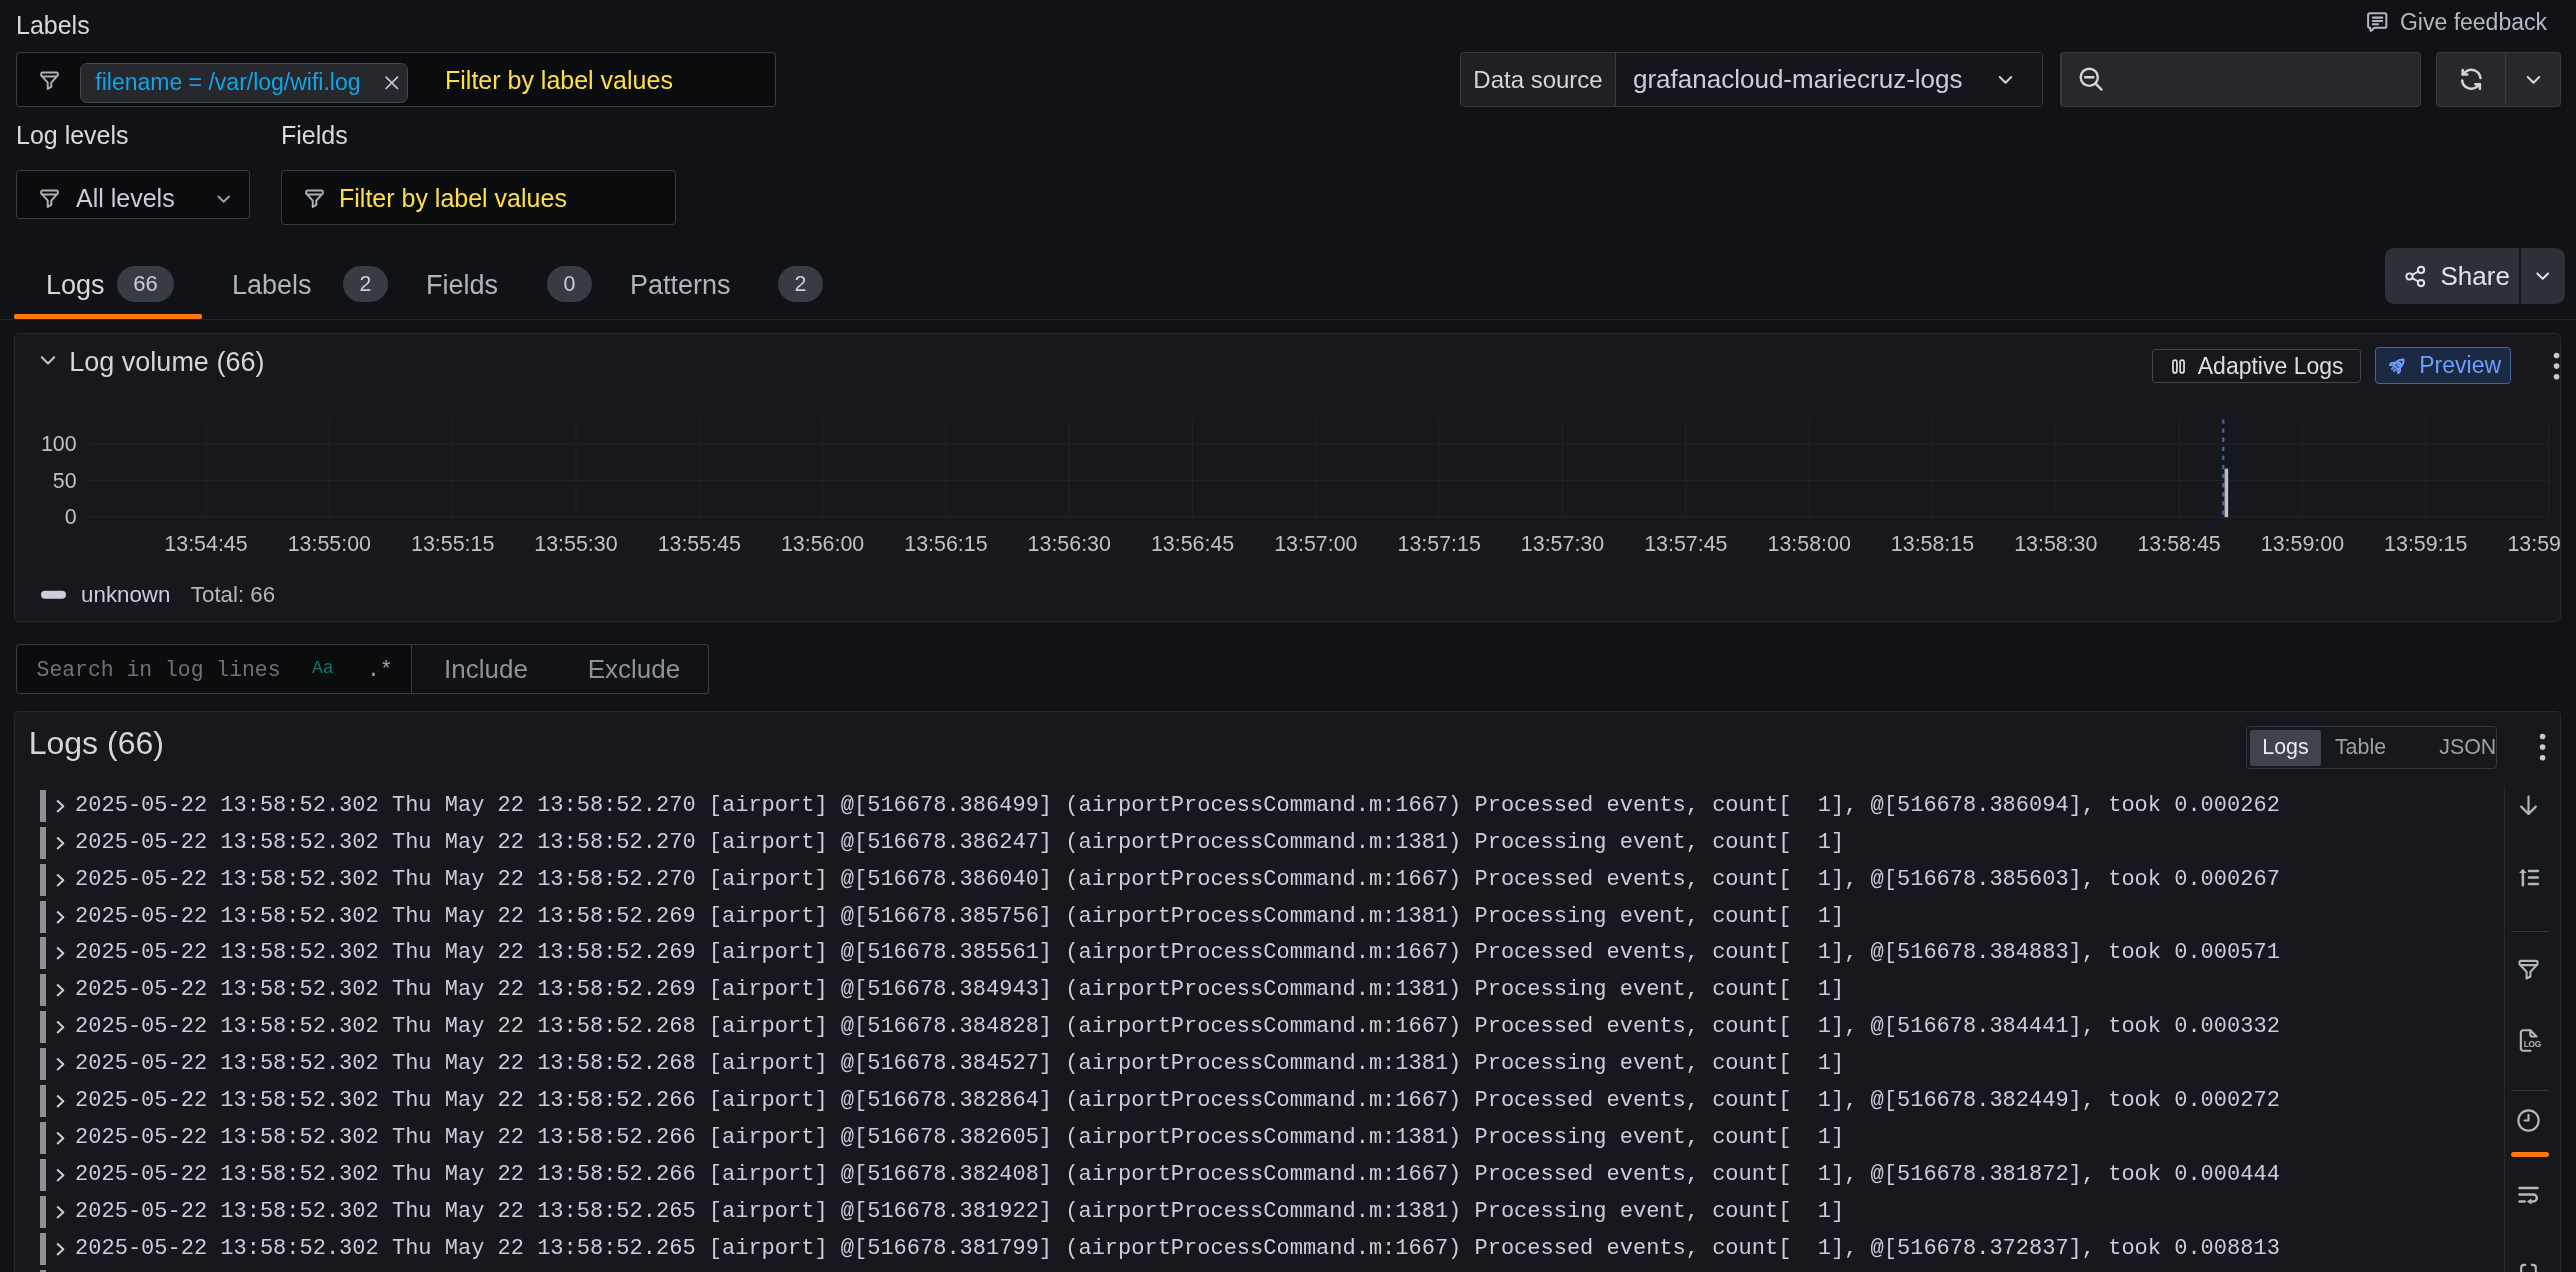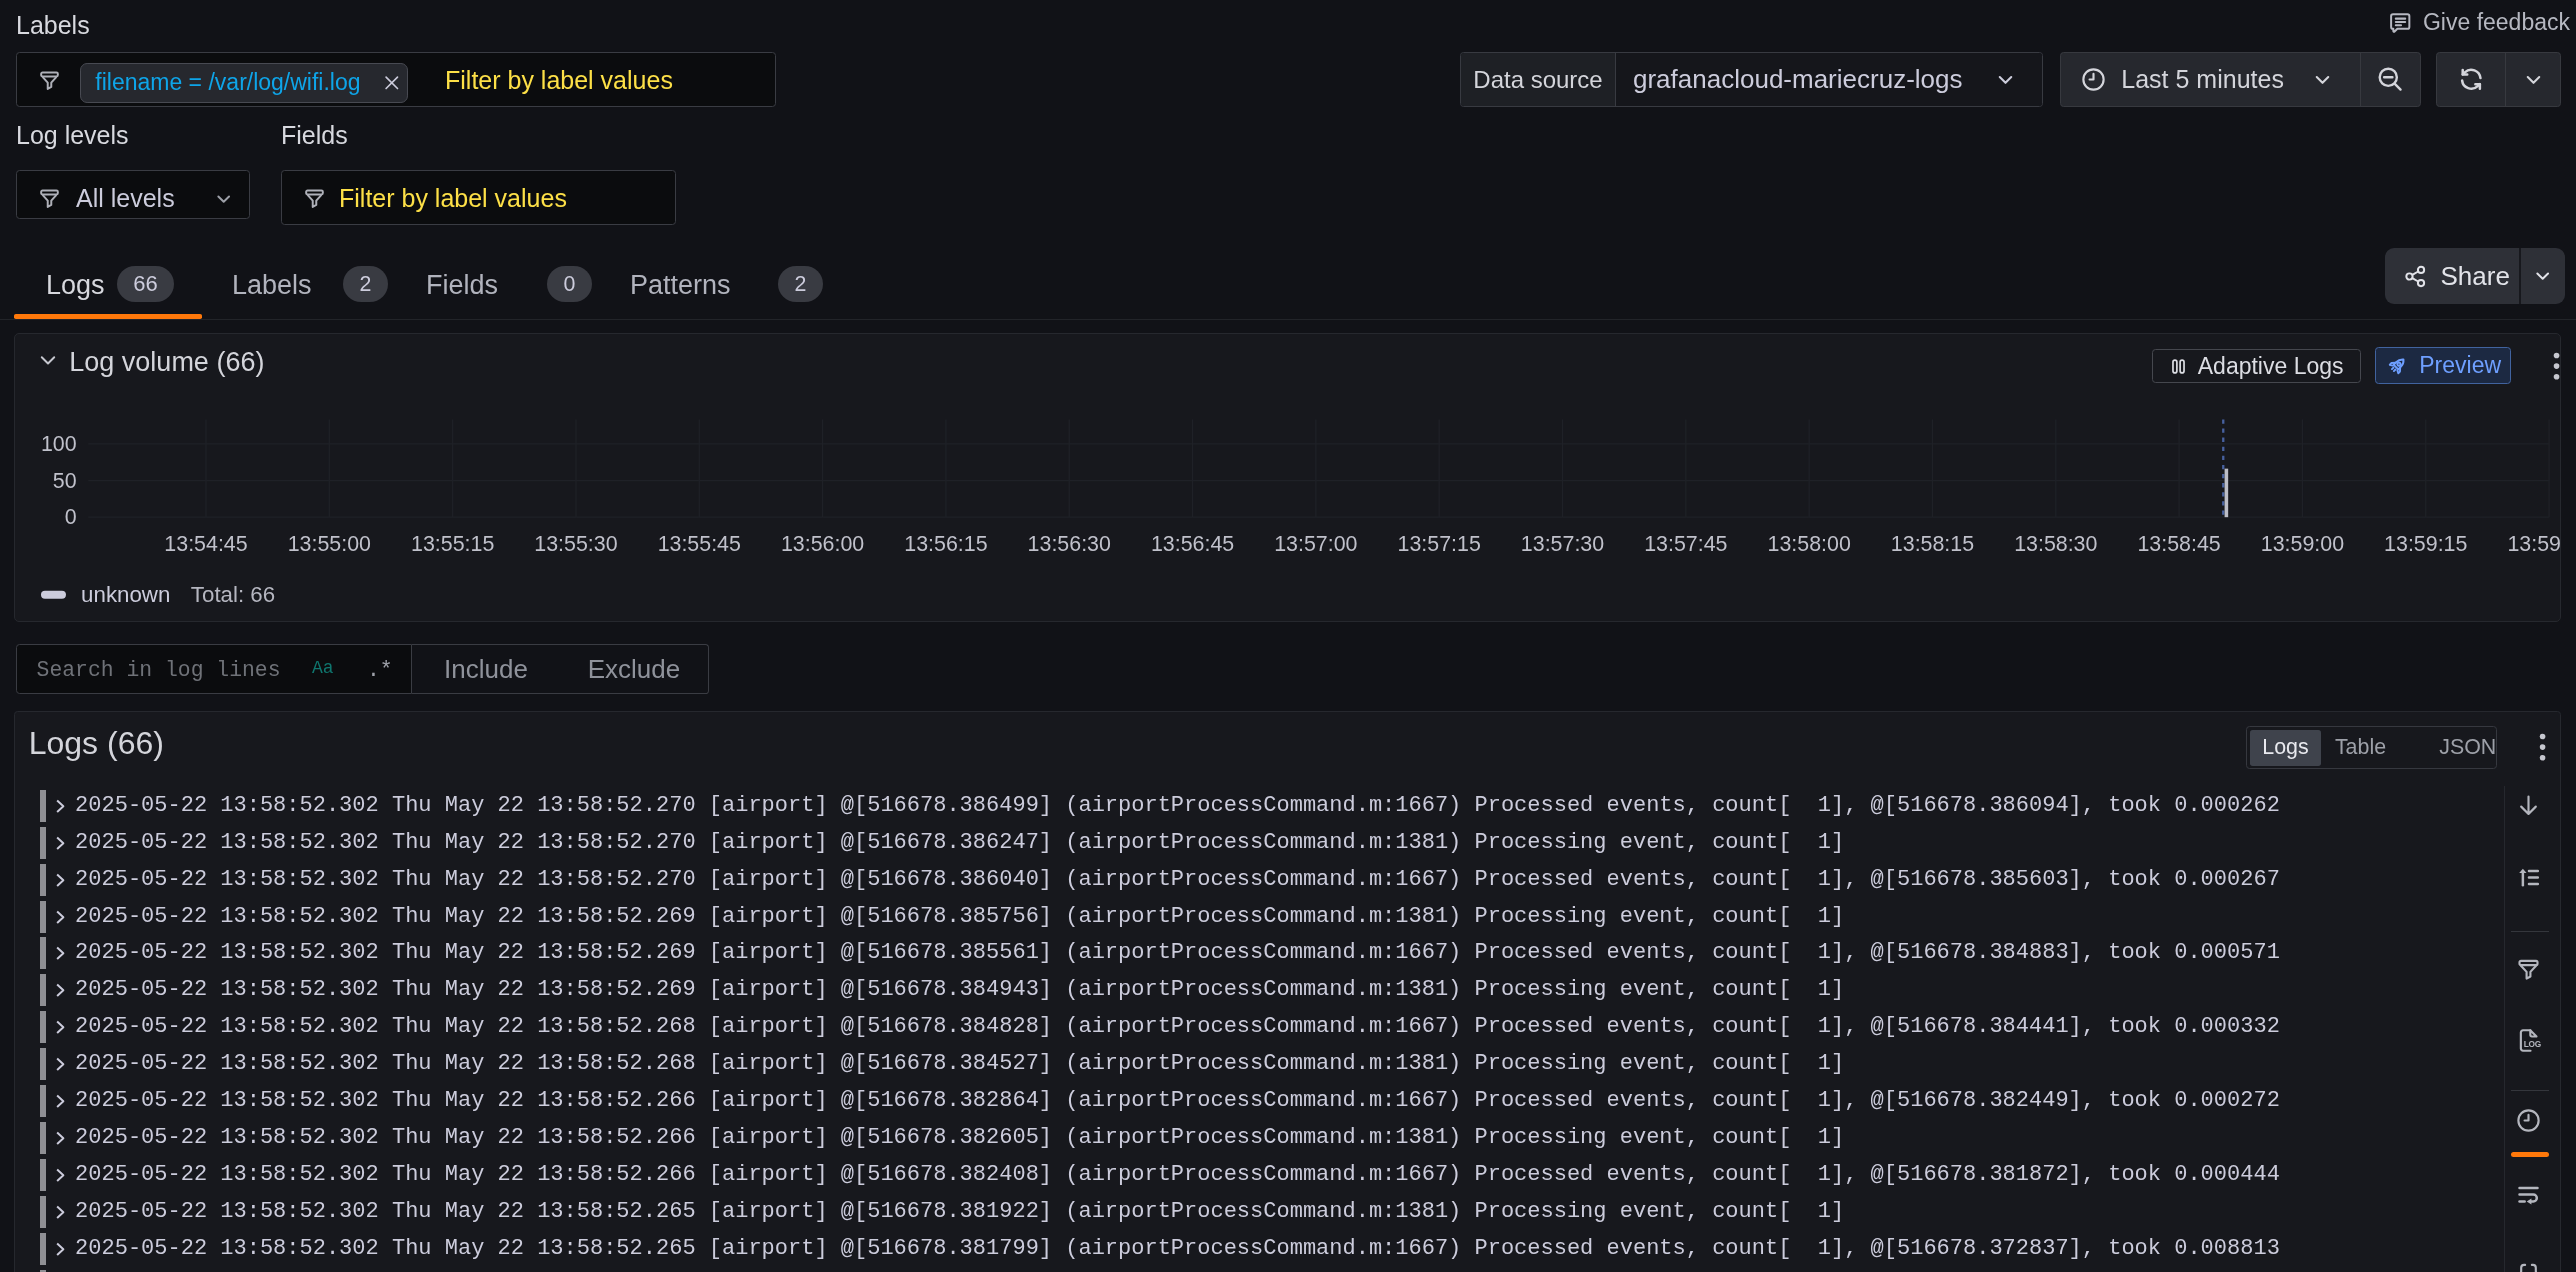--- a/index.html
+++ b/index.html
@@ -10,21 +10,21 @@
   .input { background:#0b0c0e; border:0.9px solid #3a3c43; border-radius:3.6px; }
   .ph { color:#fde047; font-size:25px; }
   svg { display:block; }
   .mono { font-family:"Liberation Mono", monospace; }
 </style>
 </head>
 <body>
 
 <div class="abs lbl" style="left:16px; top:10.7px;">Labels</div>
 
-<div class="abs" style="right:6px; top:9px; display:flex; align-items:center; gap:9.8px; color:#b6b8c1; font-size:23px; font-weight:500;">
+<div class="abs" style="right:29px; top:9px; display:flex; align-items:flex-start; gap:9.8px; color:#b6b8c1; font-size:23px; font-weight:500;">
   <svg width="25" height="25" viewBox="0 0 24 24" fill="none" stroke="#b6b8c1" stroke-width="1.9">
     <path d="M20.5 5.8v10.4a1.8 1.8 0 0 1-1.8 1.8H9l-2.7 2.7a.7.7 0 0 1-1.2-.5V18h-.3a1.8 1.8 0 0 1-1.8-1.8V5.8A1.8 1.8 0 0 1 4.8 4h13.9a1.8 1.8 0 0 1 1.8 1.8z" stroke-linejoin="round"></path>
     <path d="M7.5 8.3h9M7.5 11.5h9M7.5 14.7h5" stroke-linecap="round" stroke-width="2"></path>
   </svg>
   <span>Give feedback</span>
 </div>
 
 <div class="abs input" style="left:16px; top:52px; width:760px; height:55px;">
   <svg class="abs" style="left:19.6px; top:15px;" width="25" height="25" viewBox="0 0 24 24" fill="none" stroke="#aeb0b8" stroke-width="1.9" stroke-linejoin="round">
     <rect x="4" y="4.3" width="16" height="3.8" rx="1.3"></rect>
@@ -42,30 +42,20 @@
 <div class="abs" style="left:1460px; top:52px; width:583px; height:55px; border:0.9px solid #383a41; border-radius:3.6px; display:flex;">
   <div style="width:155px; background:#1e2025; border-right:0.9px solid #383a41; display:flex; align-items:center; justify-content:center; font-size:24px; font-weight:500; color:#d4d5db; border-radius:2.7px 0 0 2.7px; white-space:nowrap;">Data source</div>
   <div style="flex:1; background:#15161b; display:flex; align-items:center; padding-left:17px; font-size:26px; font-weight:500; color:#ccccdc; border-radius:0 2.7px 2.7px 0;">grafanacloud-mariecruz-logs
     <svg style="margin-left:32px;" width="23" height="23" viewBox="0 0 24 24" fill="none" stroke="#ccccdc" stroke-width="2.2" stroke-linecap="round" stroke-linejoin="round">
         <path d="M6 9.5l6 6 6-6"></path>
       </svg>
   </div>
 </div>
 
 <div class="abs" style="left:2060px; top:52px; width:361px; height:55px; background:#26282e; border:0.9px solid #37393f; border-radius:3.6px; display:flex;">
-  <div style="flex:1; display:flex; align-items:center; padding-left:19px; gap:14.3px;">
-    <svg width="27" height="27" viewBox="0 0 24 24" fill="none" stroke="#d4d5db" stroke-width="1.9">
-        <circle cx="12" cy="12" r="9"></circle>
-        <path d="M12 7v5H8.5" stroke-linecap="round" stroke-linejoin="round"></path>
-      </svg>
-    <span style="font-size:25px; font-weight:500; color:#d4d5db;">Last 5 minutes</span>
-    <svg style="margin-left:12.5px;" width="23" height="23" viewBox="0 0 24 24" fill="none" stroke="#d4d5db" stroke-width="2.2" stroke-linecap="round" stroke-linejoin="round">
-        <path d="M6 9.5l6 6 6-6"></path>
-      </svg>
-  </div>
   <div style="width:60px; border-left:0.9px solid #37393f; display:flex; align-items:center; justify-content:center;">
     <svg width="28.6" height="28.6" viewBox="0 0 24 24" fill="none" stroke="#d4d5db" stroke-width="2" stroke-linecap="round">
         <circle cx="10.3" cy="10.3" r="7.2"></circle>
         <path d="M15.6 15.6L20.6 20.6M6.8 10.3h7"></path>
       </svg>
   </div>
 </div>
 
 <div class="abs" style="left:2436px; top:52px; width:125px; height:55px; background:#26282e; border:0.9px solid #37393f; border-radius:3.6px; display:flex;">
   <div style="width:69px; display:flex; align-items:center; justify-content:center; border-right:0.9px solid #37393f;">

